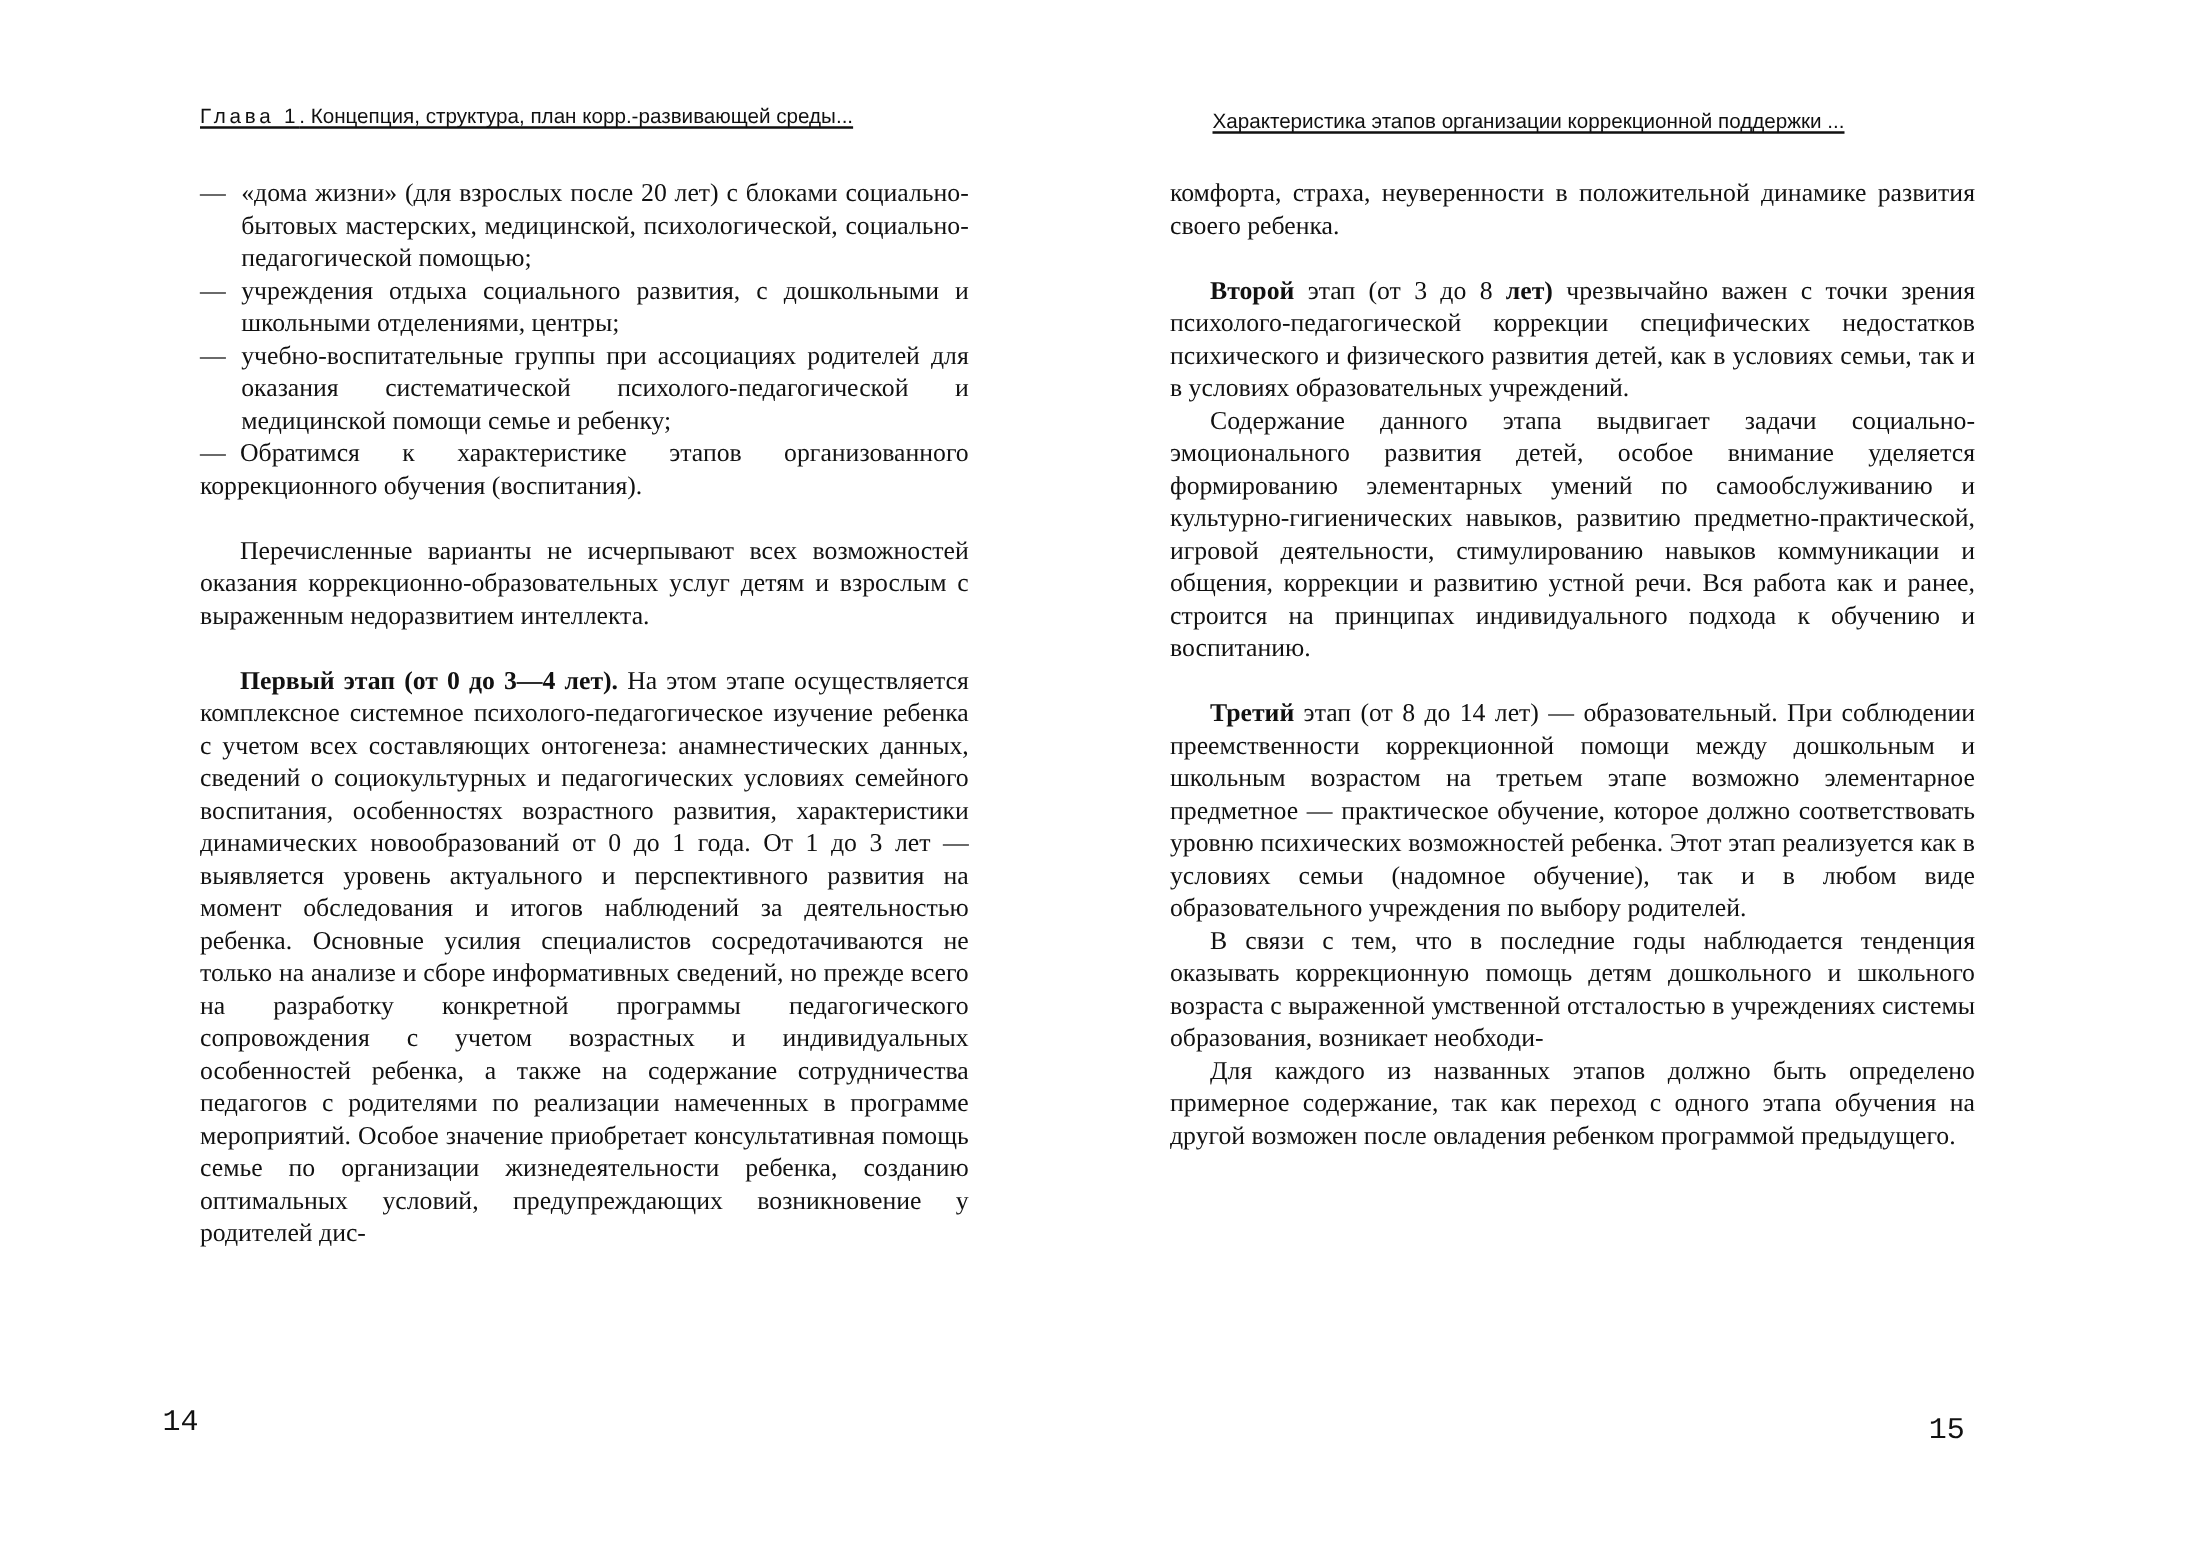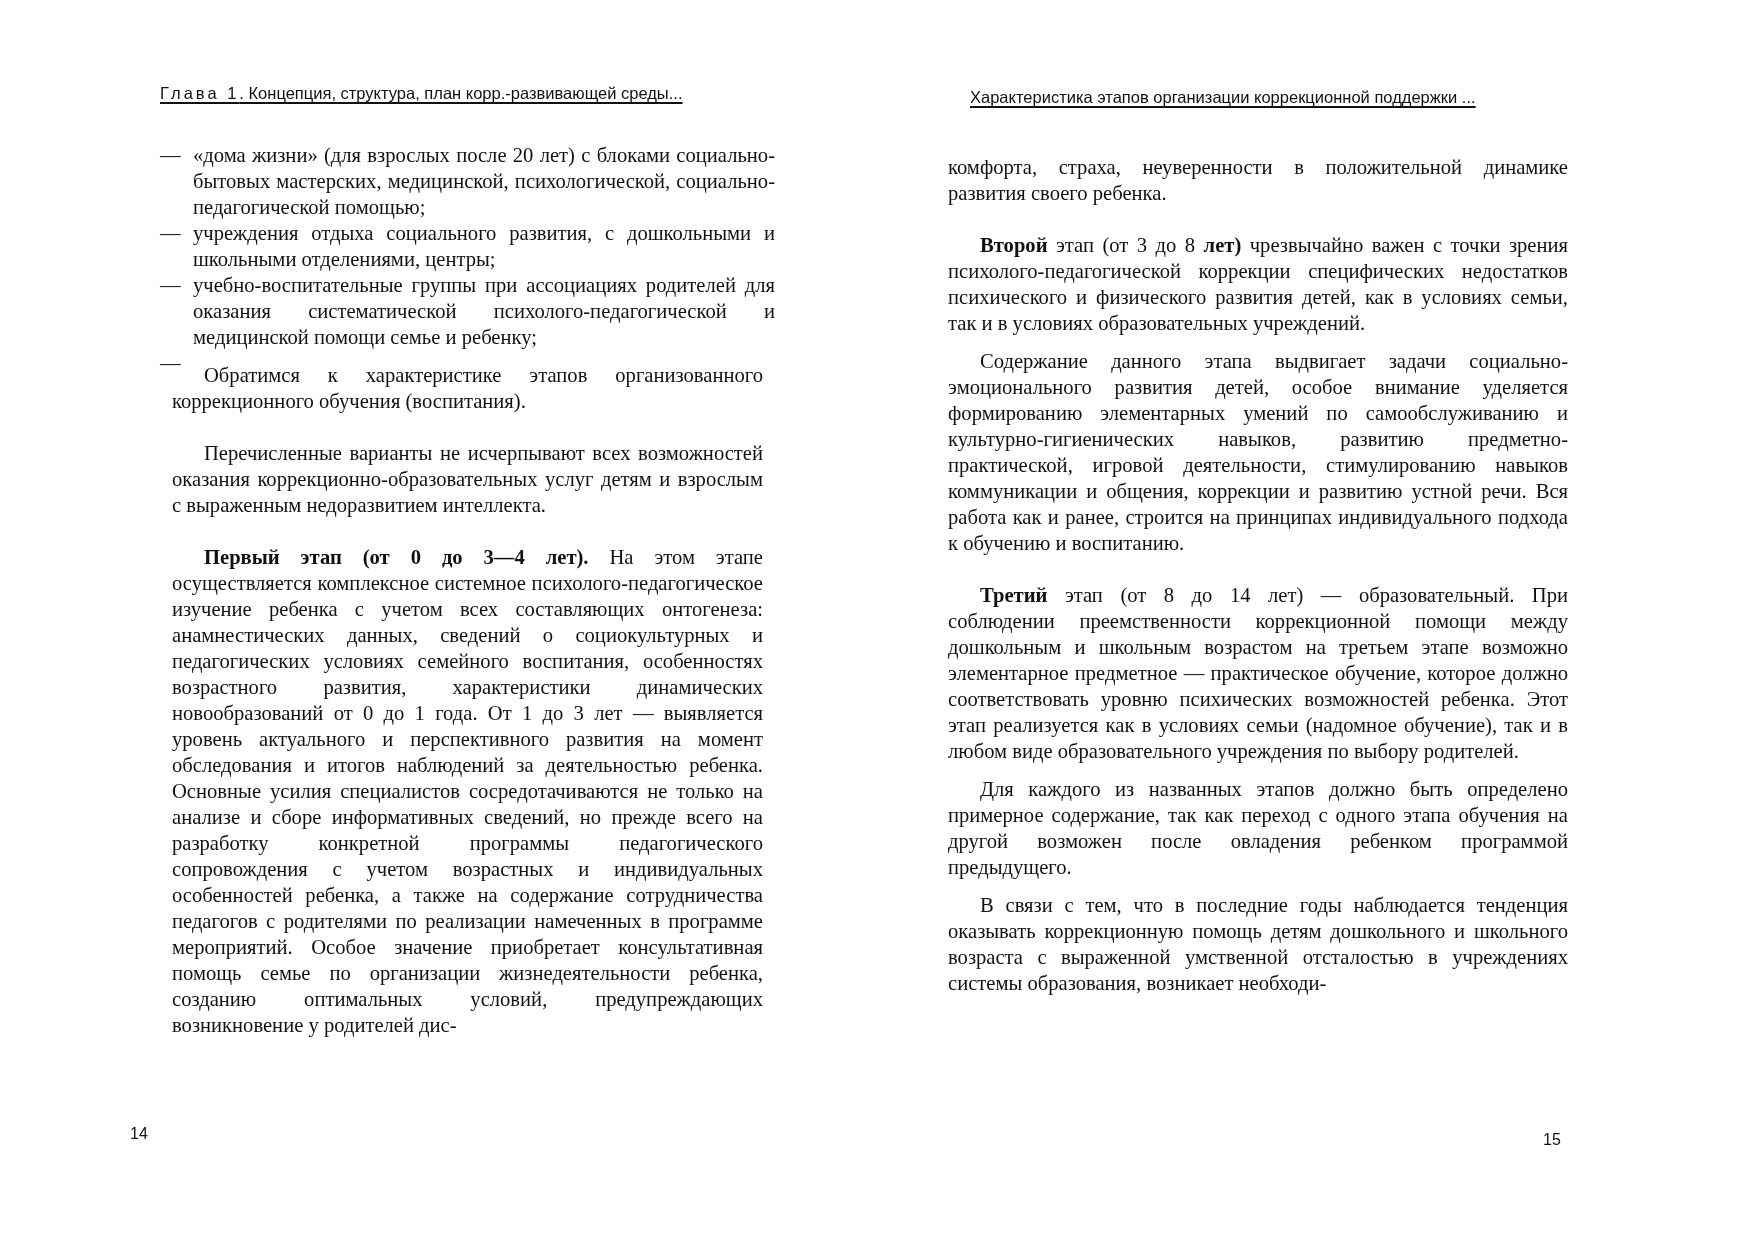--- a/index.html
+++ b/index.html
@@ -14,29 +14,29 @@
   }
   .running-head.left { left:160px; top:84px; }
   .running-head.right { left:94px; top:88px; }
   .running-head .spaced { letter-spacing:3px; }
   .text {
     position:absolute; font-family:"Liberation Serif", serif; font-size:20.6px;
     line-height:26px; text-align:justify; color:#111;
   }
   .page-left .text { left:160px; width:615px; top:142px; }
   .page-right .text { left:60px; width:644px; top:142px; }
-  .text p { margin:12px; }
+  .text p { margin:0; }
   .text p.indent { text-indent:32px; }
   .text p.gap { margin-top:26px; }
   .text .dash-list { margin:0 0 0 0; padding:0; list-style:none; }
   .text .dash-list li { position:relative; padding-left:33px; }
   .text .dash-list li .dash { position:absolute; left:0; top:0; }
   .text b { font-weight:bold; }
   .page-num {
-    position:absolute; font-family:Liberation Sans, sans-serif; font-size:16px; color:#111;
+    position:absolute; font-family:Liberation Mono, monospace; font-size:24px; color:#111;
   }
   .page-left .page-num { left:130px; top:1125px; }
   .page-right .page-num { left:667px; top:1131px; }
 </style>
 </head>
 <body>
 
 <div class="page page-left">
   <div class="running-head left"><span class="spaced">Глава 1</span><span>. Концепция, структура, план корр.-развивающей среды...</span></div>
 
@@ -56,18 +56,18 @@
 </div>
 
 <div class="page page-right">
   <div class="running-head right">Характеристика этапов организации коррекционной поддержки ...</div>
 
   <div class="text">
     <p>комфорта, страха, неуверенности в положительной динамике развития своего ребенка.</p>
     <p class="indent gap"><b>Второй</b><span> этап (от 3 до 8 </span><b>лет)</b><span> чрезвычайно важен с точки зрения психолого-педагогической коррекции специфических недостатков психического и физического развития детей, как в условиях семьи, так и в условиях образовательных учреждений.</span></p>
     <p class="indent">Содержание данного этапа выдвигает задачи социально-эмоционального развития детей, особое внимание уделяется формированию элементарных умений по самообслуживанию и культурно-гигиенических навыков, развитию предметно-практической, игровой деятельности, стимулированию навыков коммуникации и общения, коррекции и развитию устной речи. Вся работа как и ранее, строится на принципах индивидуального подхода к обучению и воспитанию.</p>
     <p class="indent gap"><b>Третий</b><span> этап (от 8 до 14 лет) — образовательный. При соблюдении преемственности коррекционной помощи между дошкольным и школьным возрастом на третьем этапе возможно элементарное предметное — практическое обучение, которое должно соответствовать уровню психических возможностей ребенка. Этот этап реализуется как в условиях семьи (надомное обучение), так и в любом виде образовательного учреждения по выбору родителей.</span></p>
+    <p class="indent">В связи с тем, что в последние годы наблюдается тенденция оказывать коррекционную помощь детям дошкольного и школьного возраста с выраженной умственной отсталостью в учреждениях системы образования, возникает необходи-</p>
     <p class="indent">Для каждого из названных этапов должно быть определено примерное содержание, так как переход с одного этапа обучения на другой возможен после овладения ребенком программой предыдущего.</p>
-    <p class="indent">В связи с тем, что в последние годы наблюдается тенденция оказывать коррекционную помощь детям дошкольного и школьного возраста с выраженной умственной отсталостью в учреждениях системы образования, возникает необходи-</p>
   </div>
 
   <div class="page-num">15</div>
 </div>
 
 </body></html>

